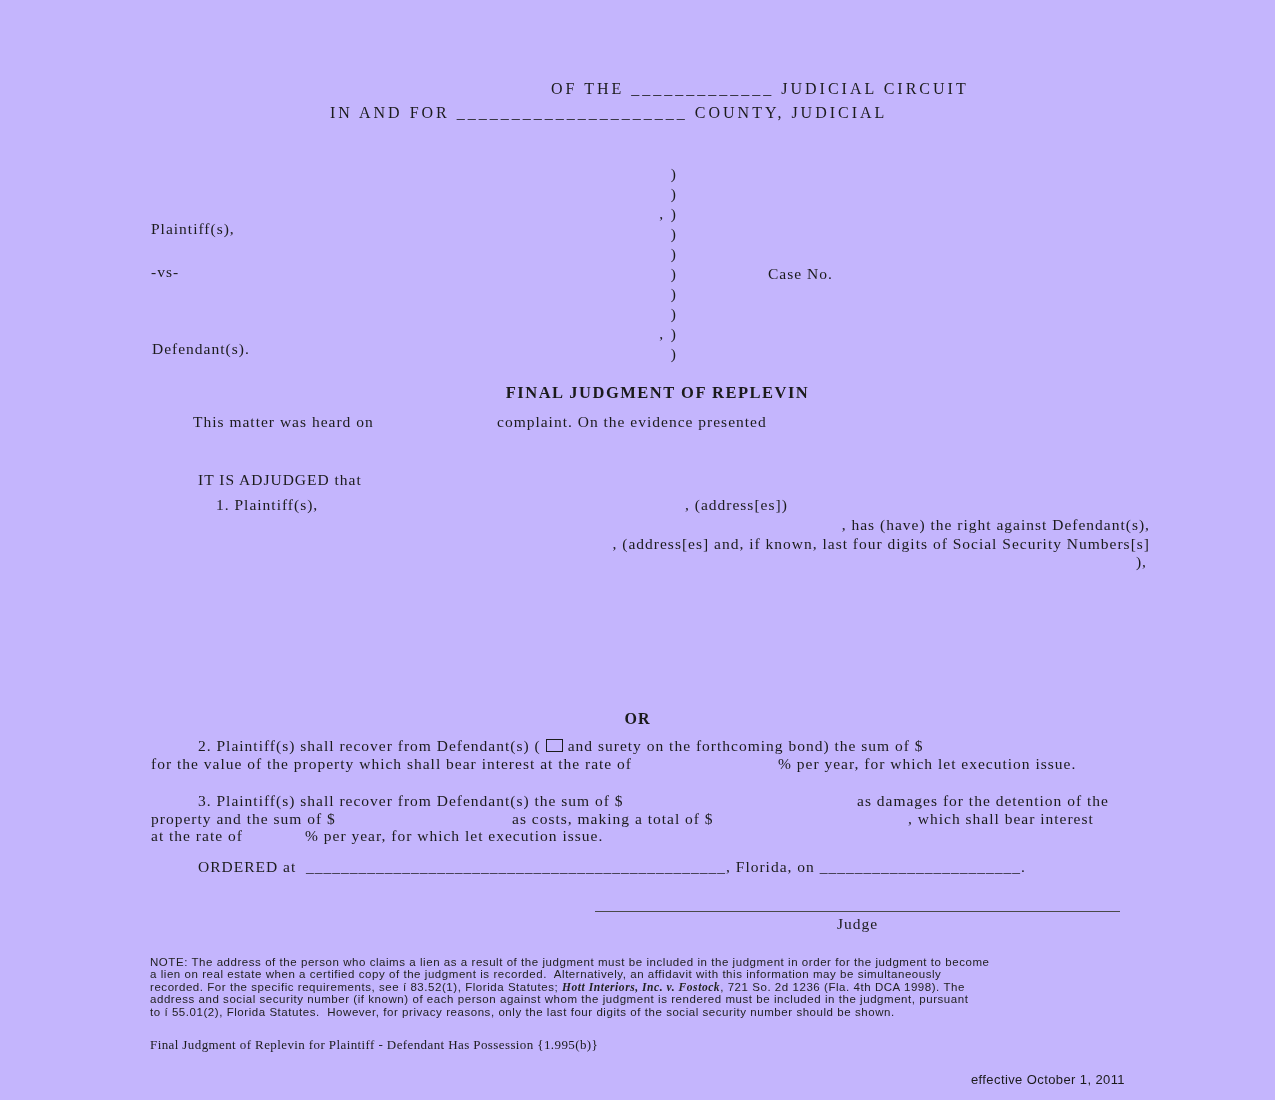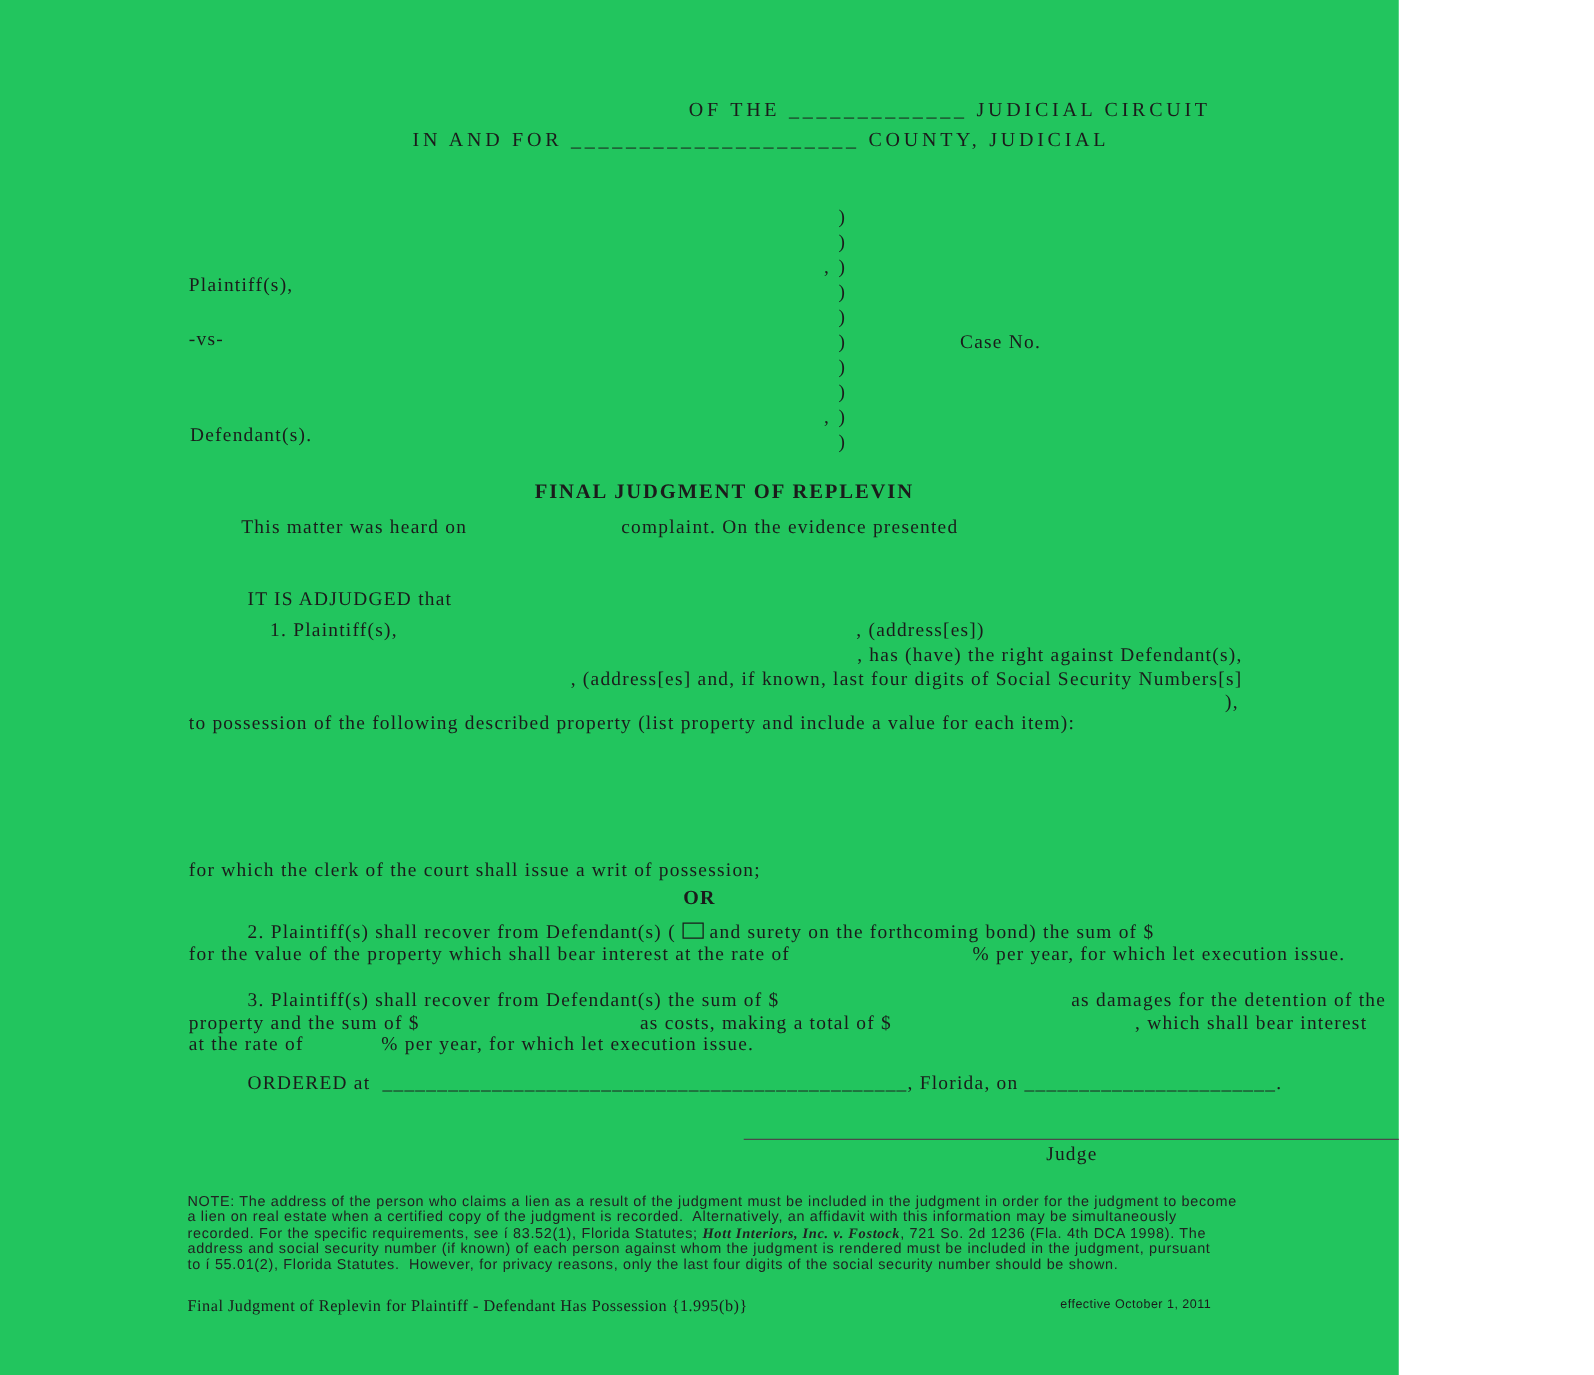--- a/index.html
+++ b/index.html
@@ -1,33 +1,33 @@
 <!DOCTYPE html>
 <html><head>
 <meta charset="utf-8">
 <style>
   html,body{margin:0;padding:0;background:#ffffff;}
   .page{
-    position:relative;width:1119px;height:1100px;background:#22c55e;
+    position:relative;width:1275px;height:1100px;background:#c4b5fd;
     font-family:"Liberation Serif","DejaVu Serif",serif;color:#1b1b1b;overflow:hidden;
   }
   .abs{position:absolute;white-space:pre;line-height:1.15;}
   .hdr{font-size:16px;letter-spacing:3px;}
   .body-txt{font-size:15.5px;letter-spacing:1px;}
   .caption-txt{font-size:15.5px;letter-spacing:1px;}
   .title{font-size:16.5px;font-weight:bold;letter-spacing:1.5px;text-align:center;left:0;width:100%;padding-left:20px;}
   .or{font-size:16px;font-weight:bold;letter-spacing:1px;text-align:center;left:0;width:100%;}
   .paren-row{position:absolute;left:630px;width:46px;text-align:right;font-size:15.5px;white-space:pre;line-height:1;}
   .cb{display:inline-block;width:15px;height:11px;border:1.5px solid #1b1b1b;margin:0 5px;vertical-align:-1px;}
   .judge-rule{position:absolute;left:595px;top:911px;width:525px;border-top:1.5px solid #4a4a4a;height:0;}
   .judge-lab{position:absolute;left:595px;top:915px;width:525px;text-align:center;font-size:15.5px;letter-spacing:1px;}
   .note-line{position:absolute;left:150px;white-space:pre;font-family:"Liberation Sans","DejaVu Sans",sans-serif;font-size:11.5px;letter-spacing:0.55px;color:#222;}
   .case{font-family:"Liberation Serif","DejaVu Serif",serif;font-style:italic;font-weight:bold;font-size:11.5px;}
   .foot-l{font-size:13px;letter-spacing:0.4px;}
-  .foot-r{font-family:"Liberation Sans","DejaVu Sans",sans-serif;font-size:10px;letter-spacing:0.4px;}
+  .foot-r{font-family:"Liberation Sans","DejaVu Sans",sans-serif;font-size:13px;letter-spacing:0.4px;margin-top:35px;}
 </style>
 </head>
 <body>
 
 <div class="page">
 
   <div class="abs hdr" style="left:551px;top:80px;">OF THE _____________ JUDICIAL CIRCUIT</div>
   <div class="abs hdr" style="left:330px;top:104px;">IN AND FOR _____________________ COUNTY, JUDICIAL</div>
 
   <div class="abs caption-txt" style="left:151px;top:220px;">Plaintiff(s),</div>
@@ -53,23 +53,21 @@
   <div class="abs body-txt" style="left:193px;top:413px;">This matter was heard on</div>
   <div class="abs body-txt" style="left:497px;top:413px;">complaint. On the evidence presented</div>
 
   <div class="abs body-txt" style="left:198px;top:471px;text-align:right;">IT IS ADJUDGED that</div>
 
   <div class="abs body-txt" style="left:216px;top:496px;">1. Plaintiff(s),</div>
   <div class="abs body-txt" style="left:685px;top:496px;">, (address[es])</div>
   <div class="abs body-txt" style="right:125px;top:516px;">, has (have) the right against Defendant(s),</div>
   <div class="abs body-txt" style="right:125px;top:535px;">, (address[es] and, if known, last four digits of Social Security Numbers[s]</div>
   <div class="abs body-txt" style="right:128px;top:553px;">),</div>
-  <div class="abs body-txt" style="left:151px;top:570px;">to possession of the following described property (list property and include a value for each item):</div>
 
-  <div class="abs body-txt" style="left:151px;top:688px;">for which the clerk of the court shall issue a writ of possession;</div>
   <div class="abs or" style="top:710px;">OR</div>
 
   <div class="abs body-txt" style="left:198px;top:737px;white-space:nowrap;"><span>2. Plaintiff(s) shall recover from Defendant(s) (</span><span class="cb"></span><span>and surety on the forthcoming bond) the sum of $</span></div>
   <div class="abs body-txt" style="left:151px;top:755px;">for the value of the property which shall bear interest at the rate of</div>
   <div class="abs body-txt" style="left:778px;top:755px;">% per year, for which let execution issue.</div>
 
   <div class="abs body-txt" style="left:198px;top:792px;">3. Plaintiff(s) shall recover from Defendant(s) the sum of $</div>
   <div class="abs body-txt" style="left:857px;top:792px;">as damages for the detention of the</div>
   <div class="abs body-txt" style="left:151px;top:810px;">property and the sum of $</div>
   <div class="abs body-txt" style="left:512px;top:810px;">as costs, making a total of $</div>

